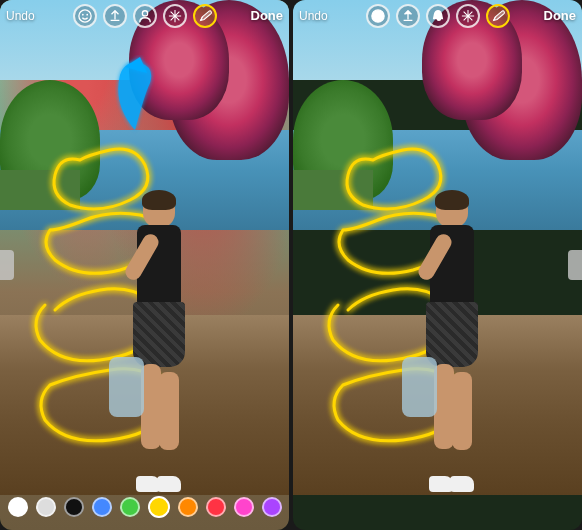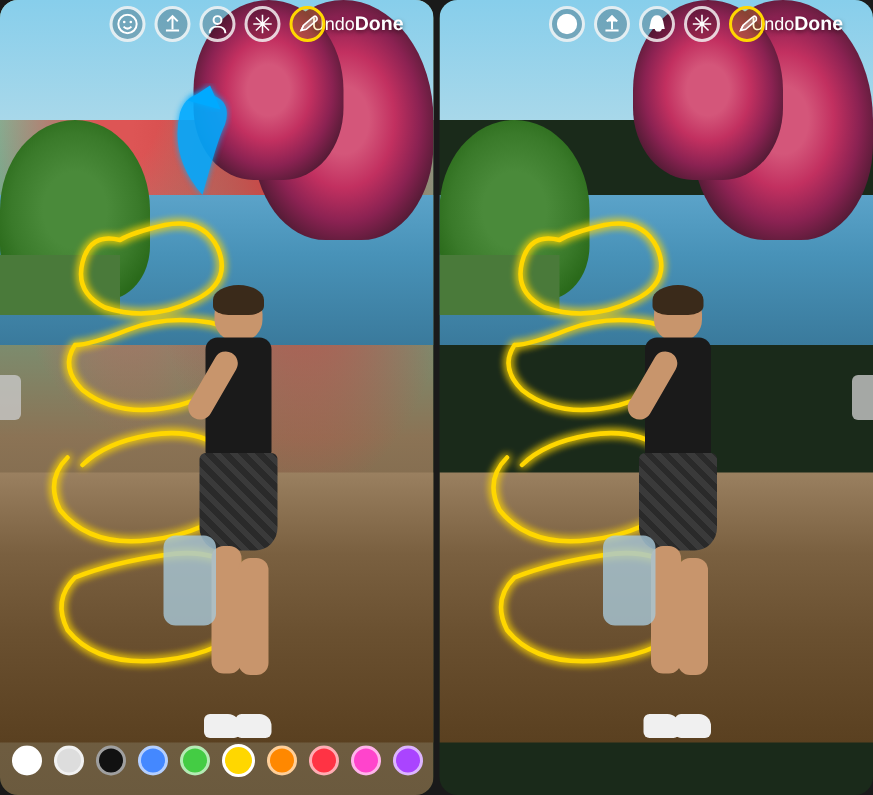--- a/index.html
+++ b/index.html
@@ -32,22 +32,22 @@
         linear-gradient(180deg, #87CEAB 0%, #6BA88A 30%, #8B7355 55%, #7a6548 70%, #6b5a3e 100%);
     }
 
     
     .toolbar {
       position: absolute;
       top: 8px;
       left: 0; right: 0;
       display: flex;
       align-items: center;
-      justify-content: flex-end;
-      padding: 0 20px;
+      justify-content: space-between;
+      padding: 0 6px;
       z-index: 10;
     }
 
     .undo-btn {
       color: white;
       font-size: 12px;
       font-family: -apple-system, sans-serif;
       font-weight: 500;
       text-shadow: 0 1px 3px rgba(0,0,0,0.5);
     }

